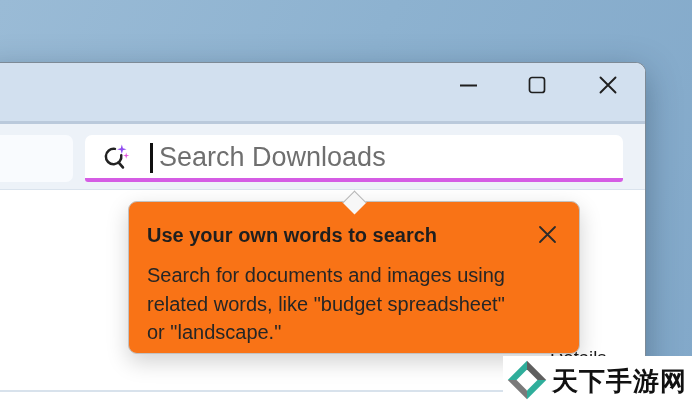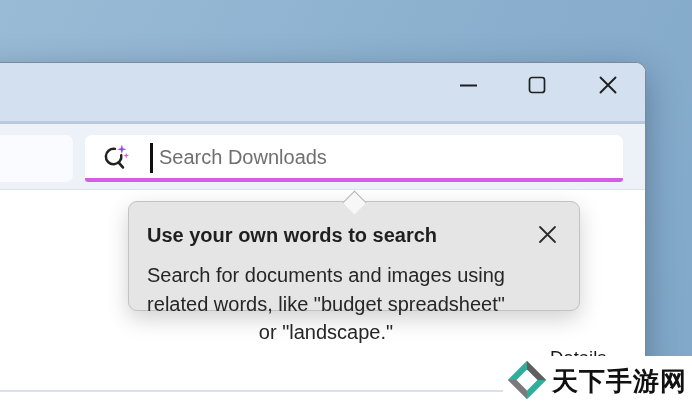--- a/index.html
+++ b/index.html
@@ -21,32 +21,32 @@
   .tb-sep{position:absolute;left:0;top:58px;width:664px;height:3px;background:#bac9db;}
   .ctrl-btn{position:absolute;width:40px;height:34px;top:6px;display:flex;align-items:center;justify-content:center;background:transparent;border:none;cursor:pointer;}
   .toolbar{position:absolute;left:0;top:61px;width:664px;height:66px;background:#edf2f8;border-bottom:1px solid #dae3ed;box-sizing:border-box;}
   .addr-stub{position:absolute;left:0;top:72px;width:92px;height:47px;background:#f9fbfe;border-radius:0 7px 7px 0;}
   .searchbox{position:absolute;left:104px;top:72px;width:538px;height:47px;background:#ffffff;border-radius:7px 7px 3px 3px;}
   .search-underline{position:absolute;left:0;bottom:0;width:100%;height:4.5px;background:#d55ce4;border-radius:0 0 3px 3px;}
   .search-icon{position:absolute;left:16px;top:7px;width:31px;height:31px;}
   .text-caret{position:absolute;left:65px;top:8px;width:2.5px;height:30px;background:#101010;}
   .search-input{
     position:absolute;left:72px;top:0;width:440px;height:42px;border:none;outline:none;background:transparent;
-    font-family:"Liberation Sans",sans-serif;font-size:20px;color:#222;
+    font-family:"Liberation Sans",sans-serif;font-size:27px;color:#222;
   }
   .search-input::placeholder{color:#6f6f6f;opacity:1;}
   .content{position:absolute;left:0;top:127px;width:664px;height:253px;background:#ffffff;}
   .details-label{position:absolute;left:569px;top:157px;font-size:18.5px;color:#1a1a1a;z-index:1;background:transparent;border:none;padding:0;cursor:pointer;font-family:"Liberation Sans",sans-serif;}
   .hsep{position:absolute;left:0;top:200px;width:664px;height:1.5px;background:#d8e2ec;}
   .scroll-track{position:absolute;left:636px;top:201px;width:25px;height:97px;background:#f0f1f2;}
   
   .tooltip{
-    position:absolute;left:147px;top:138px;width:452px;height:110px;
-    background:#e5e5e5;border:1px solid #c2c2c2;border-radius:9px;
-    box-shadow:0 8px 22px rgba(0,0,0,.18);z-index:5;box-sizing:border-box;text-align:center;
+    position:absolute;left:147px;top:138px;width:452px;height:153px;
+    background:#f97316;border:1px solid #c2c2c2;border-radius:9px;
+    box-shadow:0 8px 22px rgba(0,0,0,.18);z-index:5;box-sizing:border-box;
   }
   .tooltip-caret{
     position:absolute;left:365px;top:131px;width:16px;height:16px;background:#f7f7f7;
     border-top:1px solid #b5b5b5;border-left:1px solid #b5b5b5;
     transform:rotate(45deg);z-index:6;
   }
   .tt-title{position:absolute;left:18px;top:22px;font-size:20px;font-weight:bold;color:#1f1f1f;white-space:nowrap;}
   .tt-close{position:absolute;left:403px;top:19px;width:30px;height:30px;background:transparent;border:none;padding:0;cursor:pointer;display:flex;align-items:center;justify-content:center;}
   .tt-body{position:absolute;left:18px;top:51px;font-size:20px;line-height:28.5px;color:#262626;margin-top:8px;}
   .tt-line{white-space:nowrap;}

